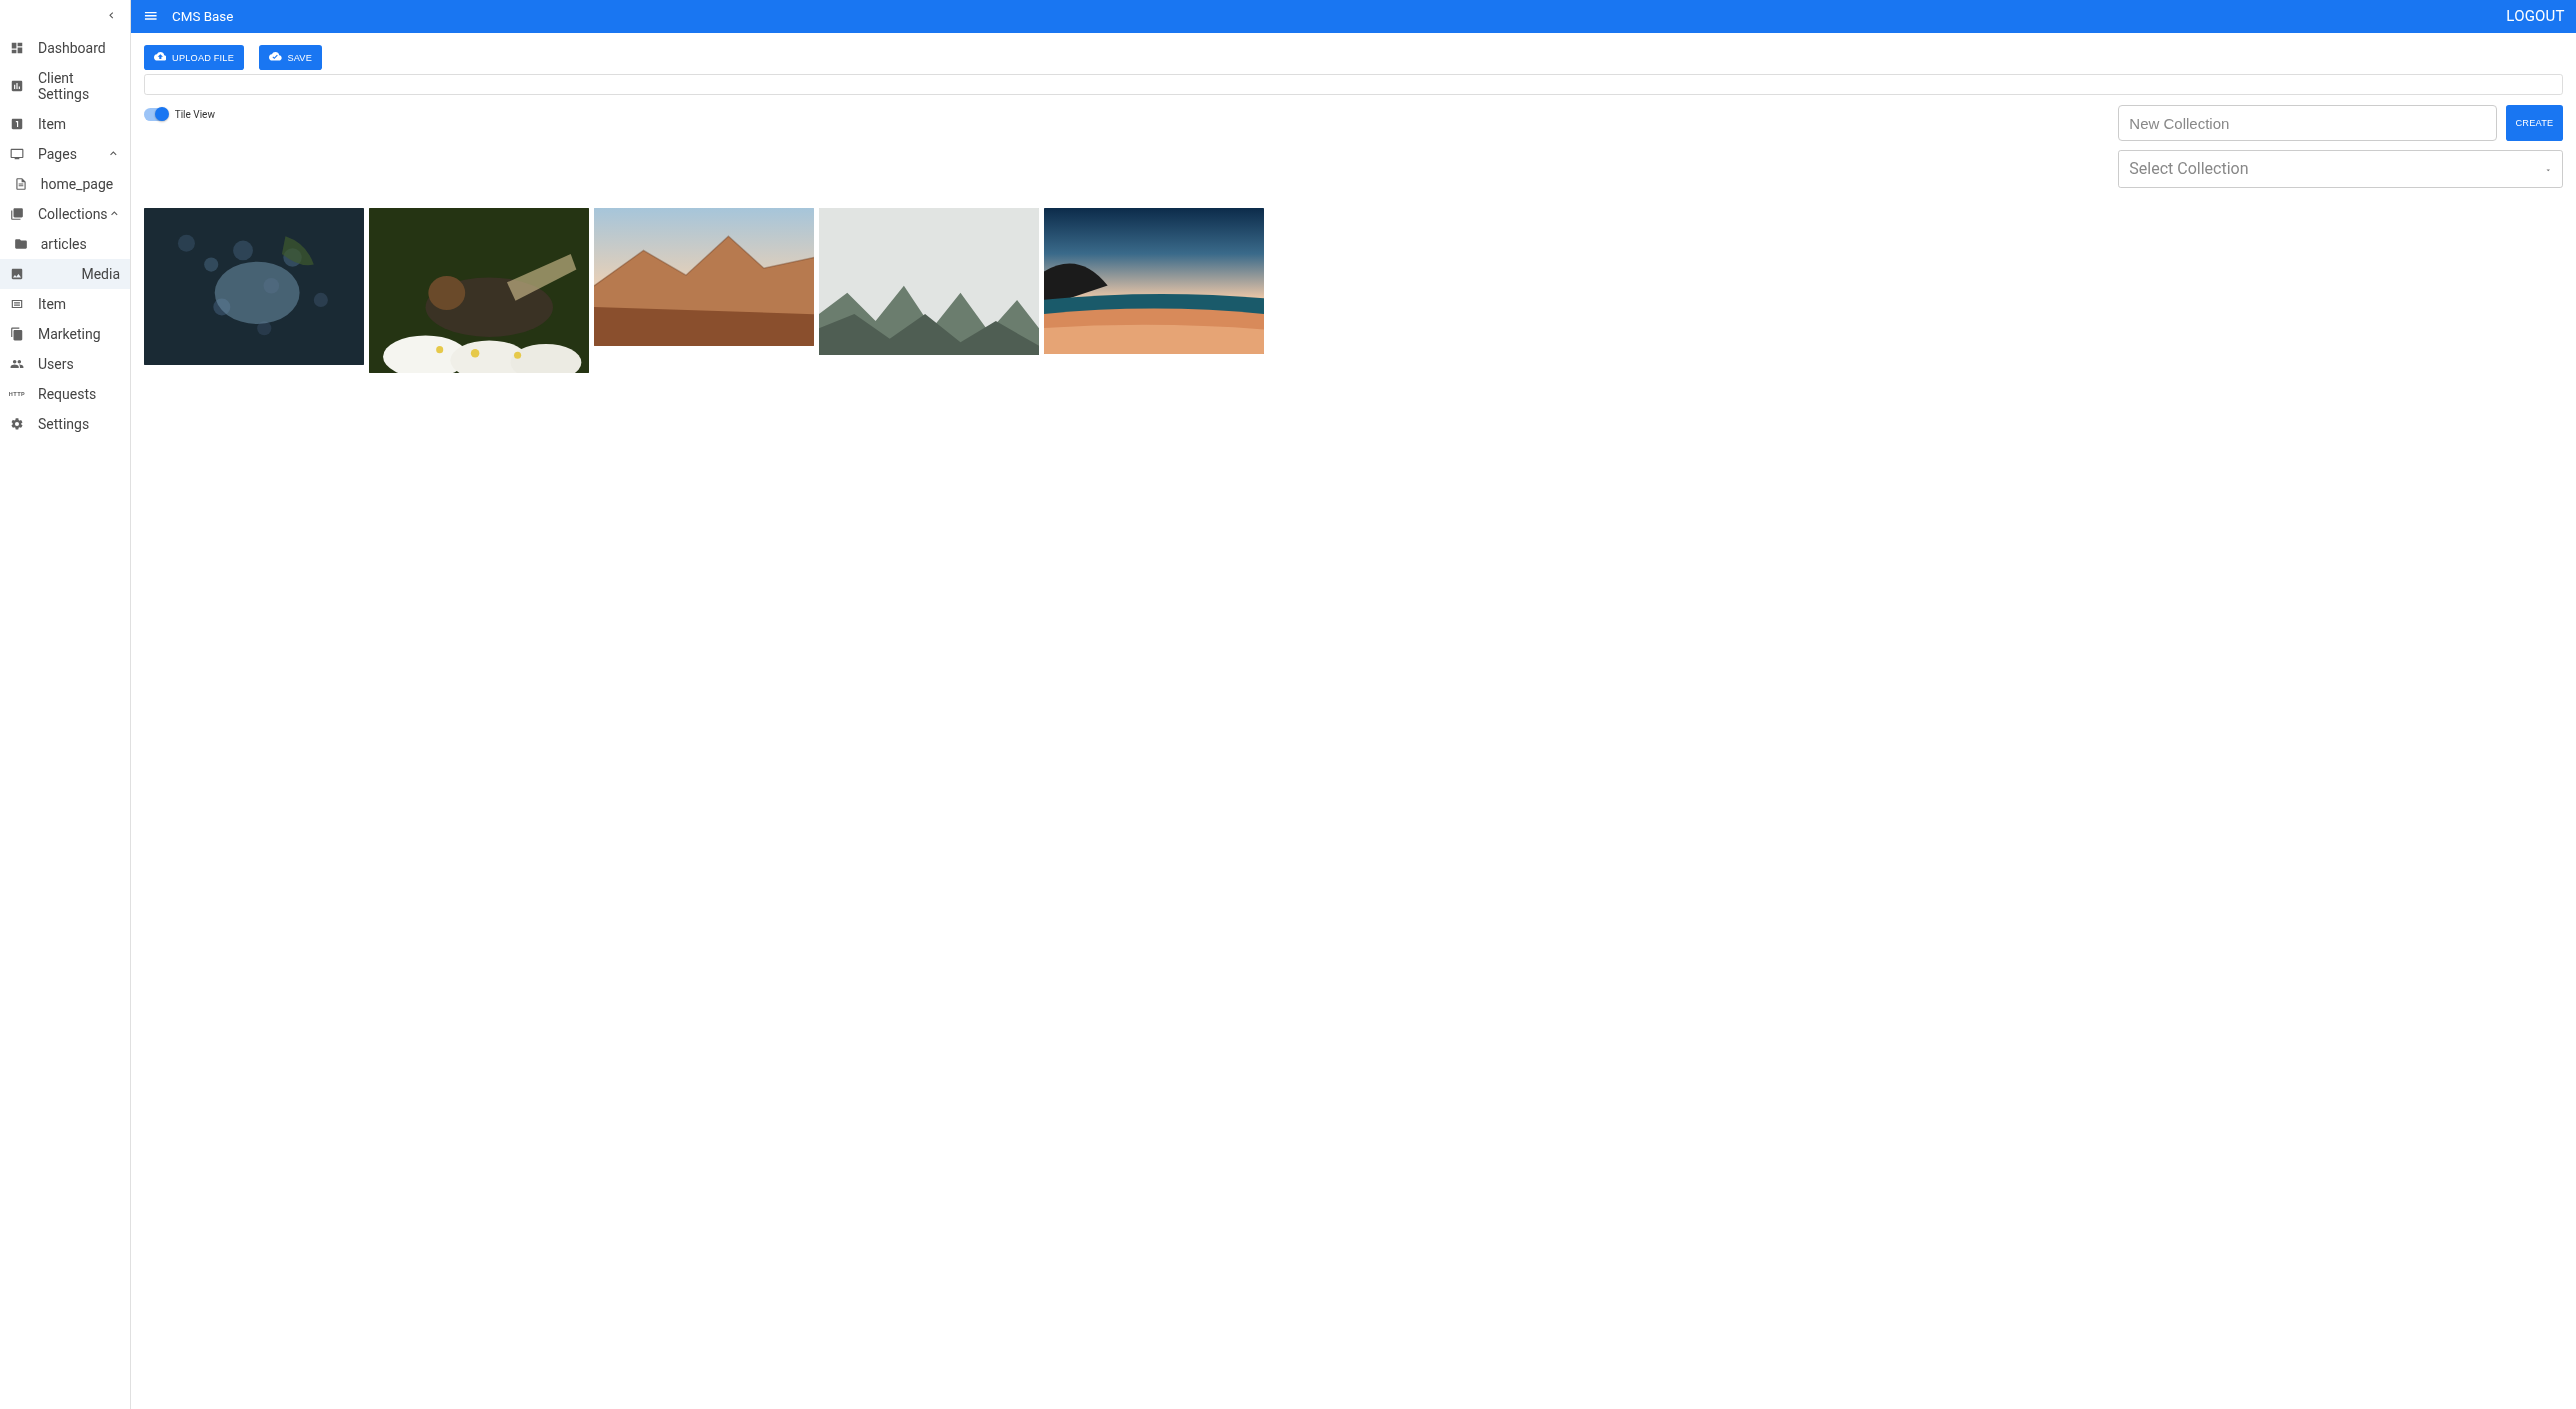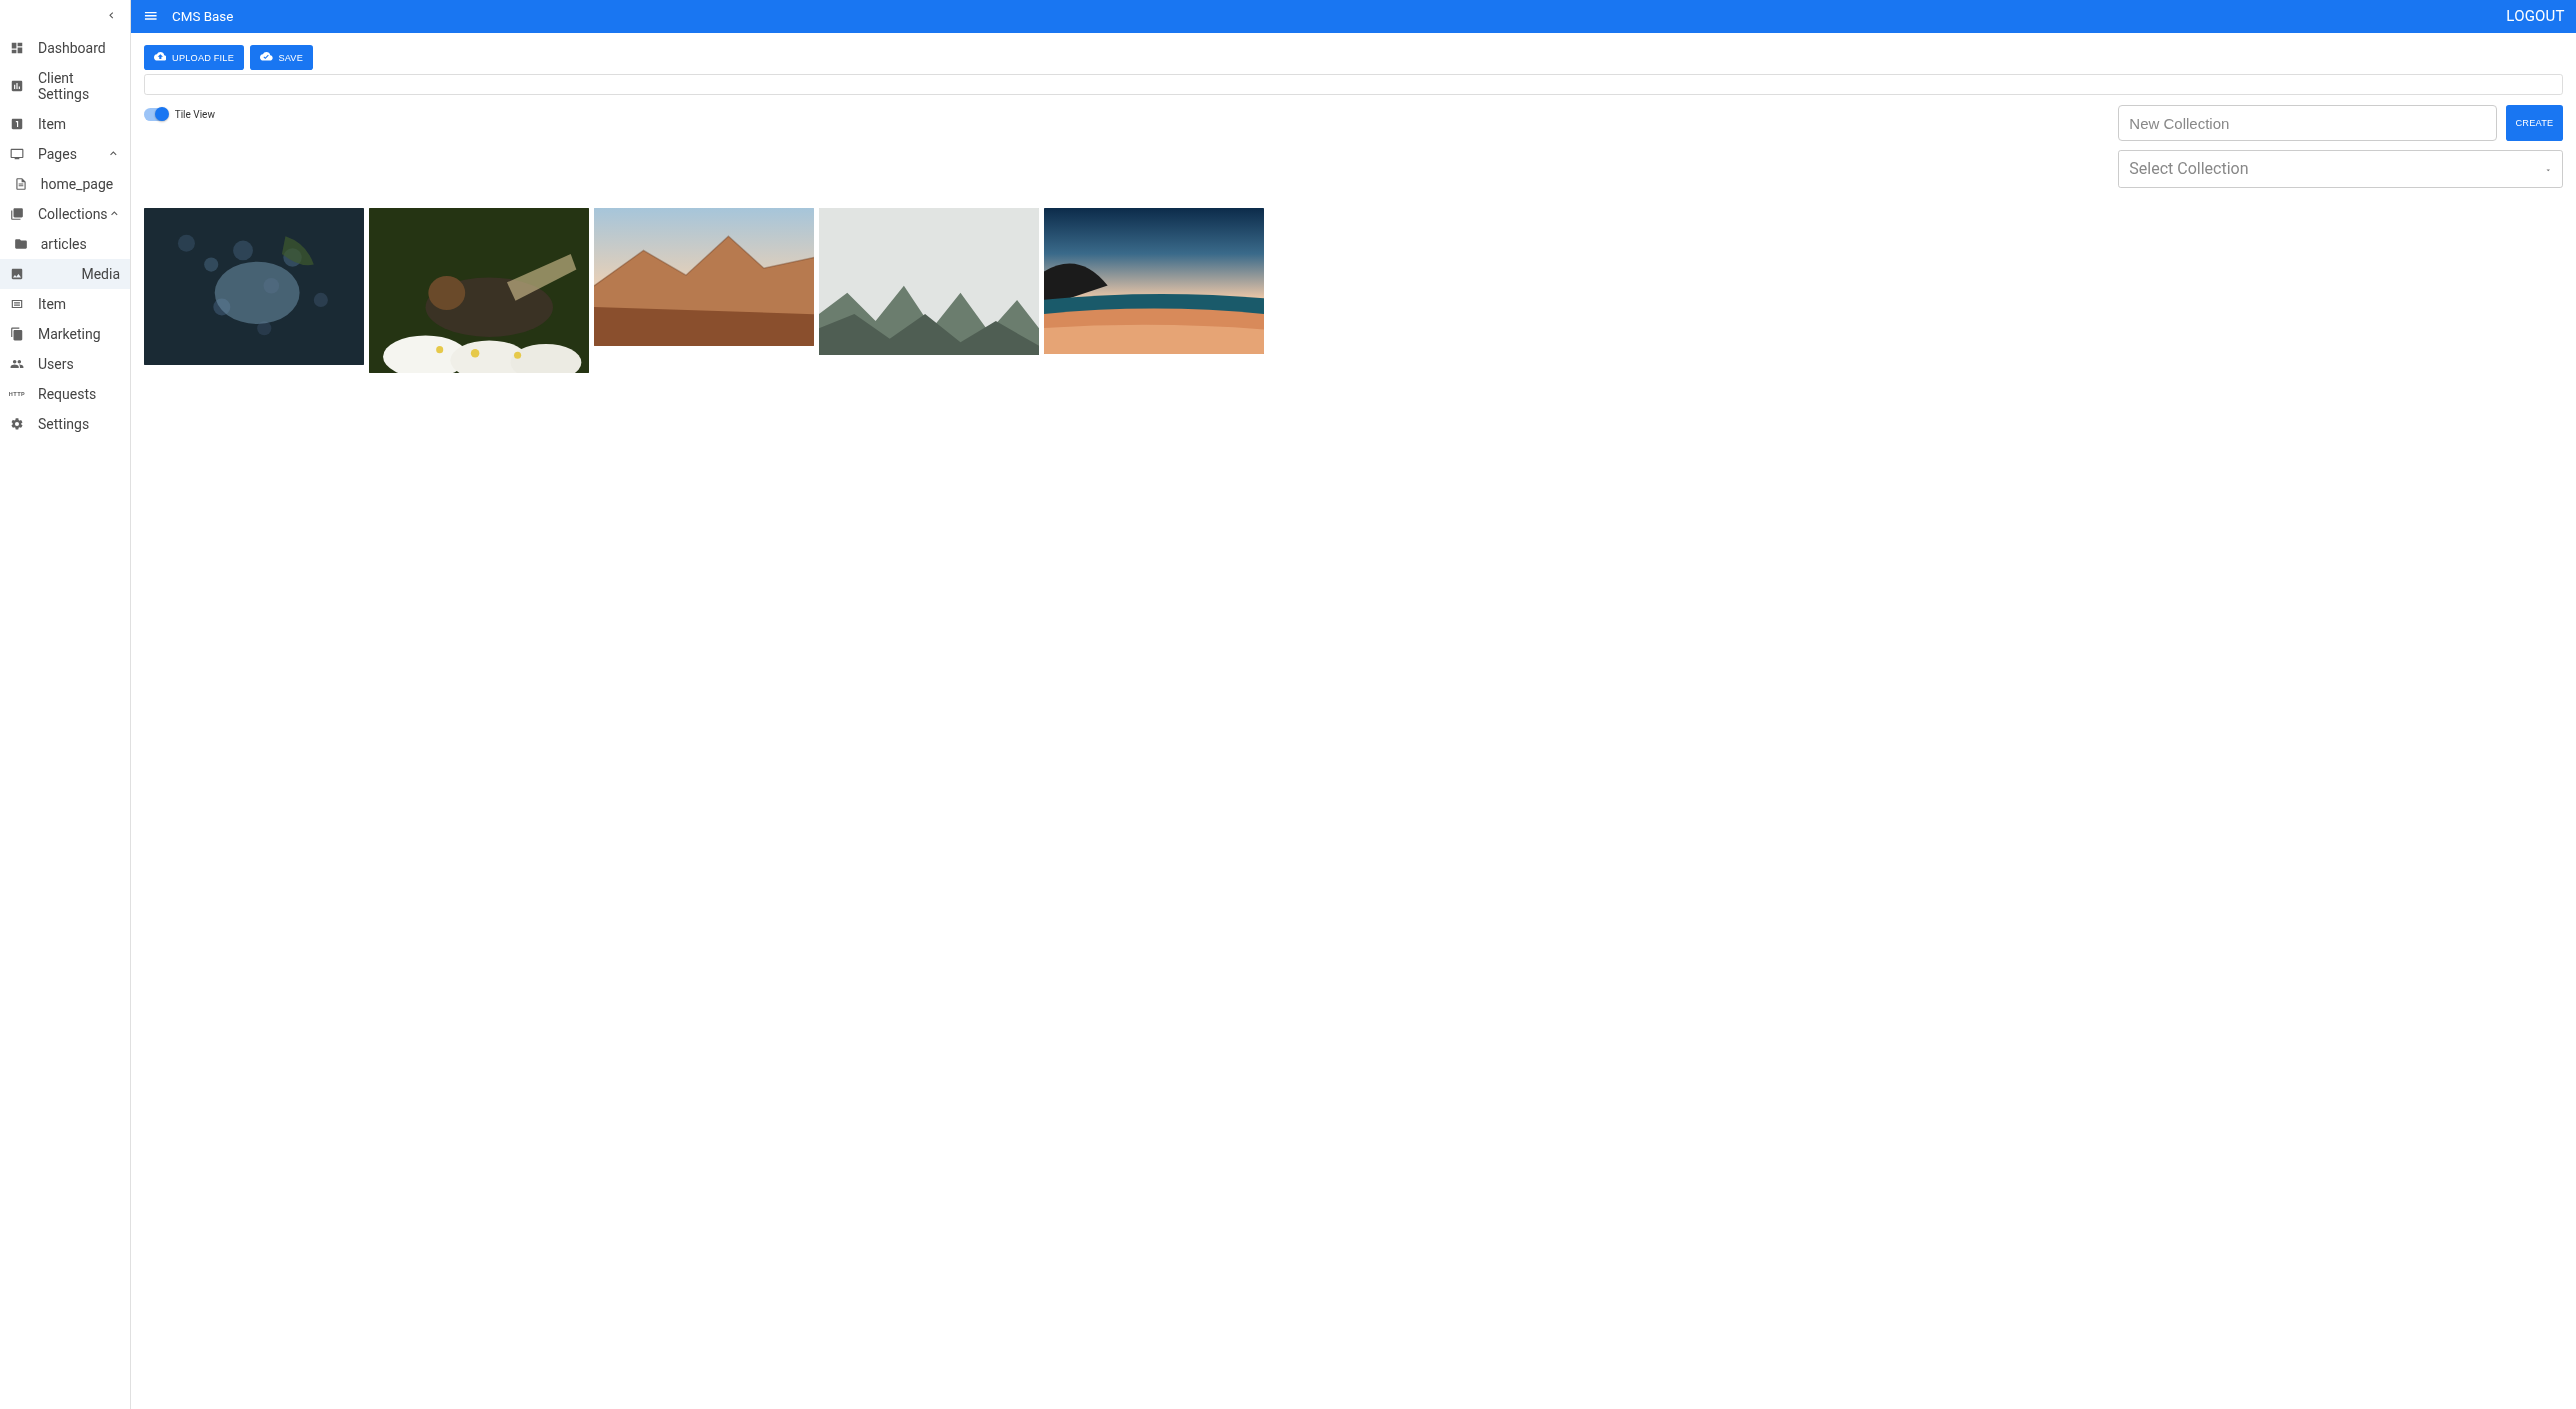--- a/index.html
+++ b/index.html
@@ -24,21 +24,21 @@
   
   .main { flex: 1; display: flex; flex-direction: column; min-width: 0; }
   .appbar { height: 32.5px; background: #1976f2; color: #fff; display: flex; align-items: center; padding: 0 11.3px; }
   .appbar .menu-btn { width: 17px; height: 17px; margin-right: 12.7px; display: inline-flex; align-items: center; justify-content: center; cursor: pointer; }
   .appbar .menu-btn svg { width: 15.5px; height: 15.5px; fill: #fff; }
   .appbar .app-title { font-size: 13.4px; font-weight: 400; flex: 1; }
   .appbar .logout { font-size: 15px; letter-spacing: 0.2px; cursor: pointer; }
 
   .content { padding: 12.7px; flex: 1; overflow: auto; }
 
-  .toolbar { display: flex; gap: 6px; margin-bottom: 4.2px; }
+  .toolbar { display: flex; gap: 15px; margin-bottom: 4.2px; }
   .btn { background: #1976f2; color: #fff; border: none; border-radius: 2.8px; padding: 5px 10px; font-size: 9.2px; letter-spacing: 0.2px; display: inline-flex; align-items: center; gap: 5.7px; cursor: pointer; }
   .btn svg { width: 12.7px; height: 12.7px; fill: #fff; }
   .btn-small { padding: 4.2px 10px; }
 
   .empty-bar { border: 0.7px solid #ddd; border-radius: 2.8px; height: 21px; margin-bottom: 10px; }
 
   .controls-row { display: flex; align-items: flex-start; gap: 2px; margin-bottom: 20px; }
   .tile-toggle-wrap { display: flex; align-items: center; gap: 7px; padding-top: 2.8px; flex: 0 0 auto; }
   .switch { position: relative; width: 24px; height: 12.7px; }
   .switch-track { position: absolute; inset: 0; background: #9cc4f7; border-radius: 6.4px; }

